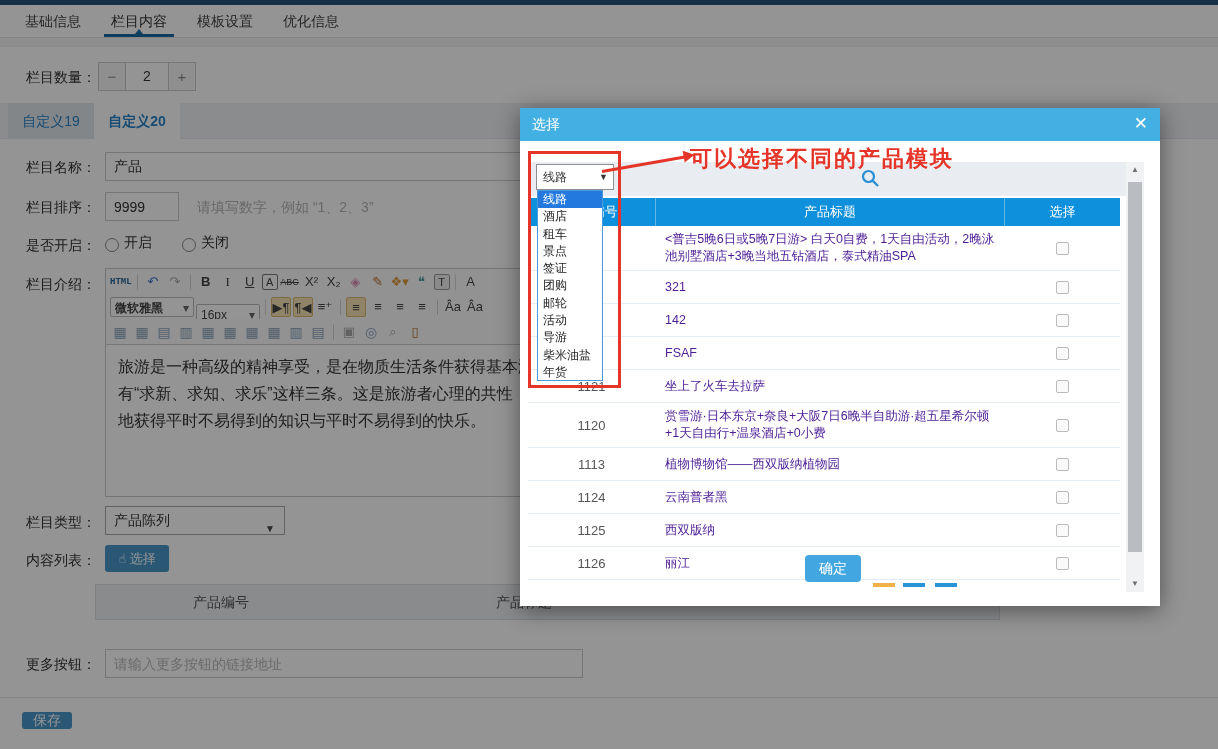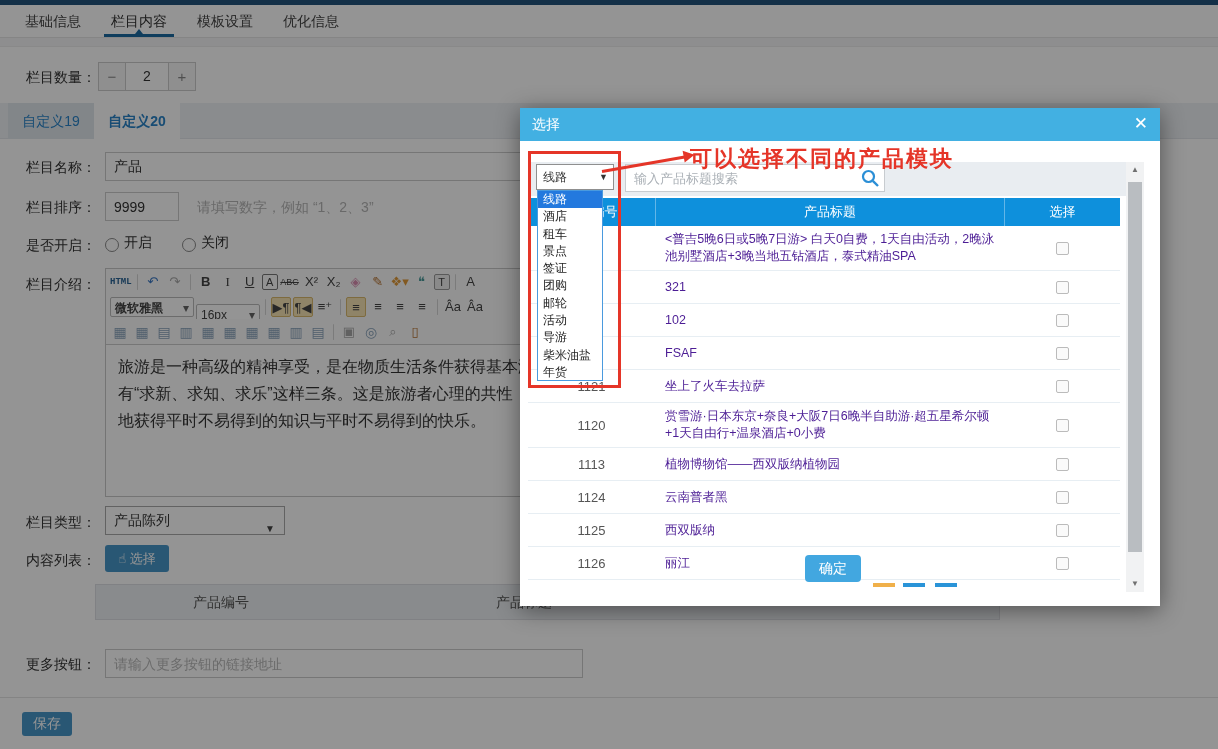--- a/index.html
+++ b/index.html
@@ -258,38 +258,37 @@
 
 <div class="ltable">
   <div class="lth" style="width:250px;">产品编号</div>
   <div class="lth" style="width:356px;">产品标题</div>
 </div>
 
 <div class="flabel" style="left:0;top:656px;">更多按钮：</div>
 <input class="txt-input" style="left: 105px; top: 649px; width: 478px;" placeholder="请输入更多按钮的链接地址">
 
 <div class="divider"></div>
-<button class="btn-blue" style="left:22px;top:712px;width:50px;height:24px;font-size:14px;">保存</button>
+<button class="btn-blue" style="left:22px;top:712px;width:50px;height:17px;font-size:14px;">保存</button>
 
 <div class="overlay"></div>
 
 <div class="modal">
   <div class="m-header">
     <span class="m-title">选择</span>
     <span class="m-close">✕</span>
   </div>
 
   <div class="m-band"></div>
 
   <div class="m-select">
     <span>线路</span>
     <span class="caret">▼</span>
   </div>
 
-  <input class="m-search" placeholder="输入产品标题搜索" style="">
   <svg class="m-search-icon" viewBox="0 0 20 20">
     <circle cx="8.5" cy="8.5" r="5.5" fill="none" stroke="#2b8fd6" stroke-width="2.2"></circle>
     <line x1="12.8" y1="12.8" x2="18" y2="18" stroke="#2b8fd6" stroke-width="2.4"></line>
   </svg>
 
   <div class="m-thead">
     <div class="m-th" style="width:127px;">产品编号</div>
     <div class="m-th" style="width:350px;">产品标题</div>
     <div class="m-th" style="width:115px;">选择</div>
   </div>
@@ -304,21 +303,21 @@
       </div>
       <div class="m-row">
         <div class="m-c1"></div>
         <div class="m-c2">321</div>
         <div class="m-c3">
           <span class="cb"></span>
         </div>
       </div>
       <div class="m-row">
         <div class="m-c1"></div>
-        <div class="m-c2">102</div>
+        <div class="m-c2">142</div>
         <div class="m-c3">
           <span class="cb"></span>
         </div>
       </div>
       <div class="m-row">
         <div class="m-c1"></div>
         <div class="m-c2">FSAF</div>
         <div class="m-c3">
           <span class="cb"></span>
         </div>

